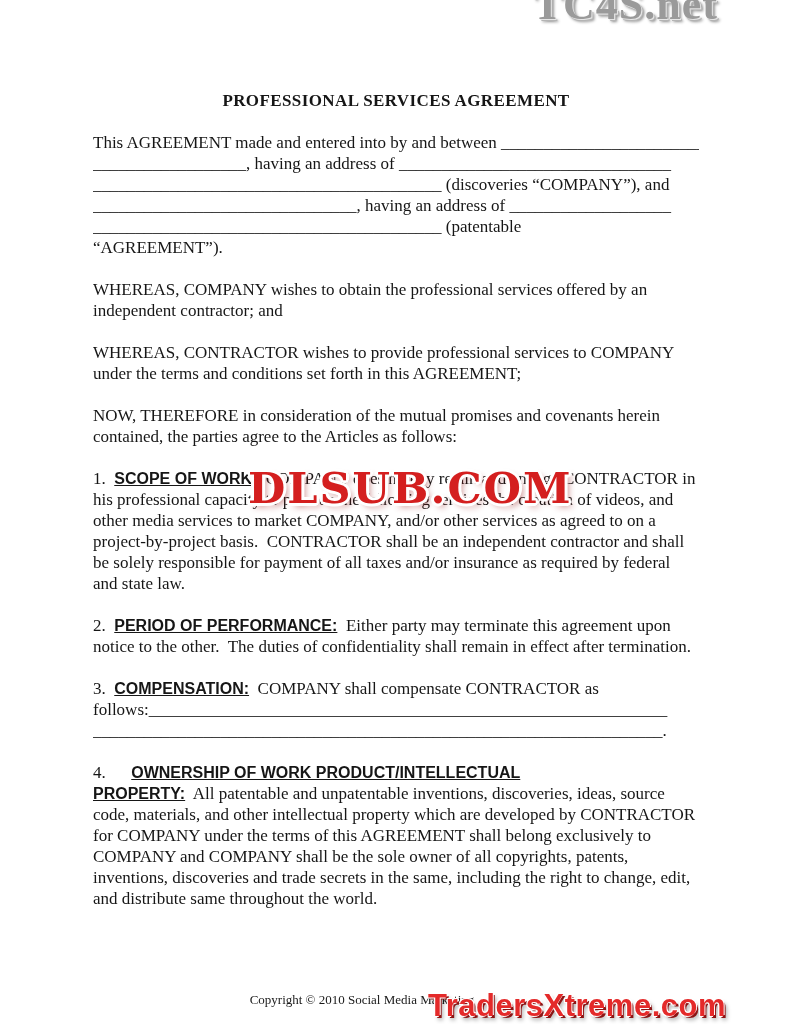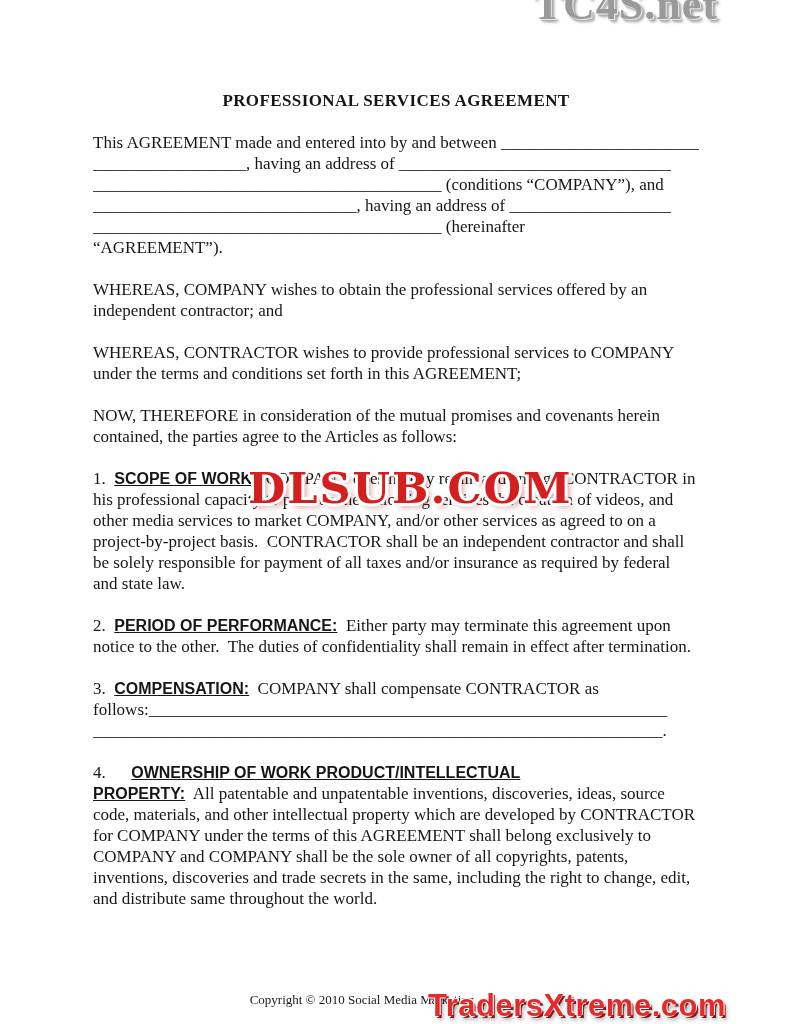--- a/index.html
+++ b/index.html
@@ -89,23 +89,23 @@
 
   <div class="tc4s">TC4S.net</div>
 
   <div class="content">
 
     <h1 class="title">PROFESSIONAL SERVICES AGREEMENT</h1>
 
     <div class="para">
       <span class="fill-line">This AGREEMENT made and entered into by and between __________________________</span>
       <span class="fill-line">__________________, having an address of ________________________________</span>
-      <span class="fill-line">_________________________________________ (conditions “COMPANY”), and</span>
+      <span class="fill-line">_________________________________________ (discoveries “COMPANY”), and</span>
       <span class="fill-line">_______________________________, having an address of ___________________</span>
-      <span class="fill-line">_________________________________________ (hereinafter</span>
+      <span class="fill-line">_________________________________________ (patentable</span>
       <span class="fill-line">“AGREEMENT”).</span>
     </div>
 
     <p class="para">WHEREAS, COMPANY wishes to obtain the professional services offered by an independent contractor; and</p>
 
     <p class="para">WHEREAS, CONTRACTOR wishes to provide professional services to COMPANY under the terms and conditions set forth in this AGREEMENT;</p>
 
     <p class="para">NOW, THEREFORE in consideration of the mutual promises and covenants herein contained, the parties agree to the Articles as follows:</p>
 
     <p class="para article"><span class="num">1.&nbsp; </span><strong class="label">SCOPE OF WORK:</strong><span>&nbsp; COMPANY does hereby retain and engage CONTRACTOR in his professional capacity to provide the following services the creation of videos, and other media services to market COMPANY, and/or other services as agreed to on a project-by-project basis.&nbsp; CONTRACTOR shall be an independent contractor and shall be solely responsible for payment of all taxes and/or insurance as required by federal and state law.</span></p>

